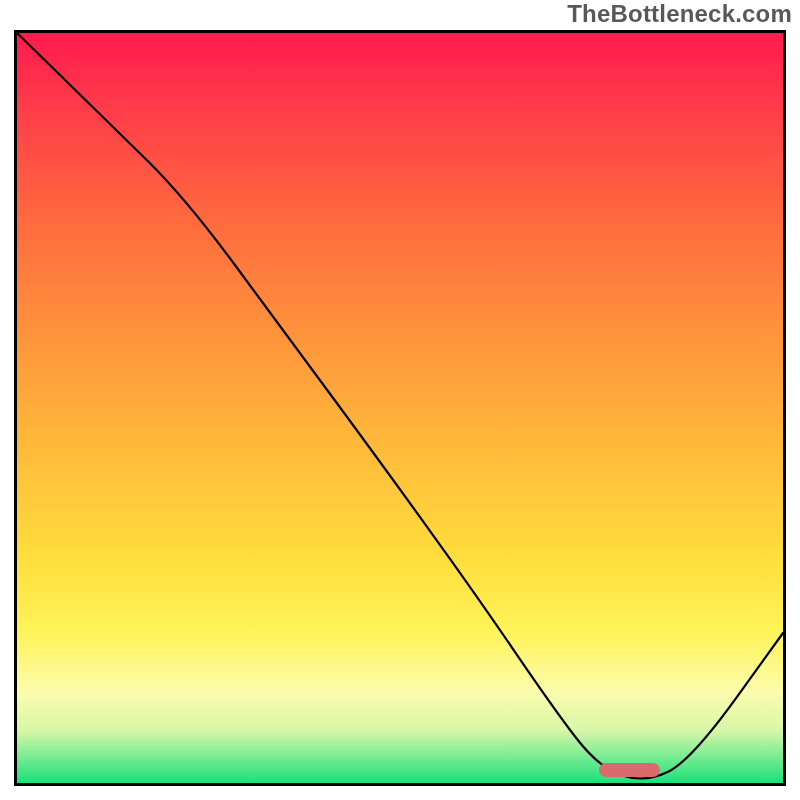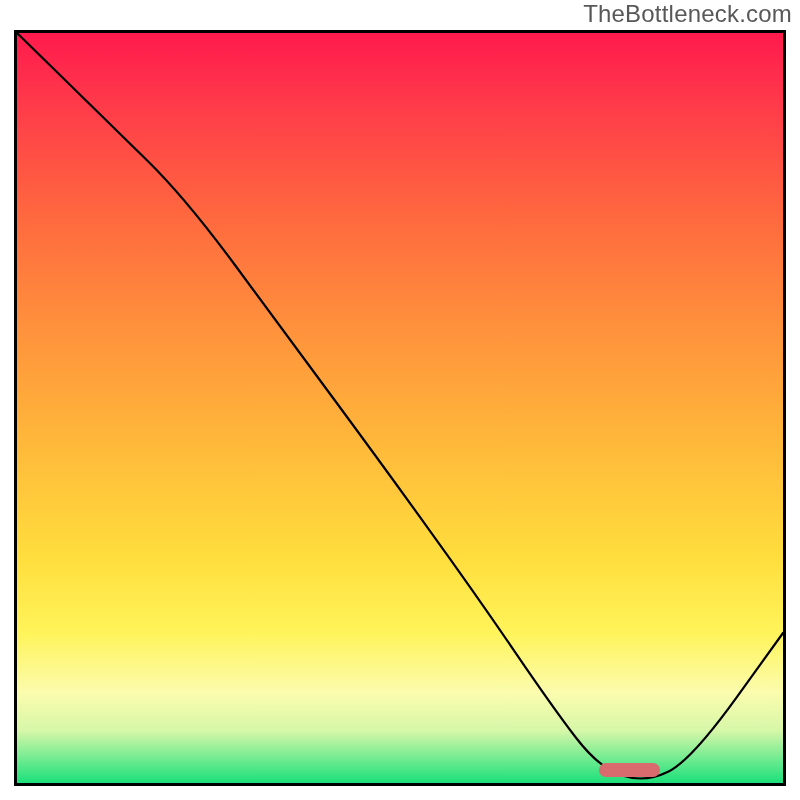--- a/index.html
+++ b/index.html
@@ -14,21 +14,21 @@
   .stage {
     position: relative;
     width: 800px;
     height: 800px;
   }
   .watermark {
     position: absolute;
     top: 0px;
     right: 8px;
     font-size: 24px;
-    font-weight: 400;
+    font-weight: 700;
     color: #585858;
     letter-spacing: 0.2px;
   }
   .plot {
     position: absolute;
     left: 14px;
     top: 30px;
     width: 772px;
     height: 756px;
     box-sizing: border-box;

